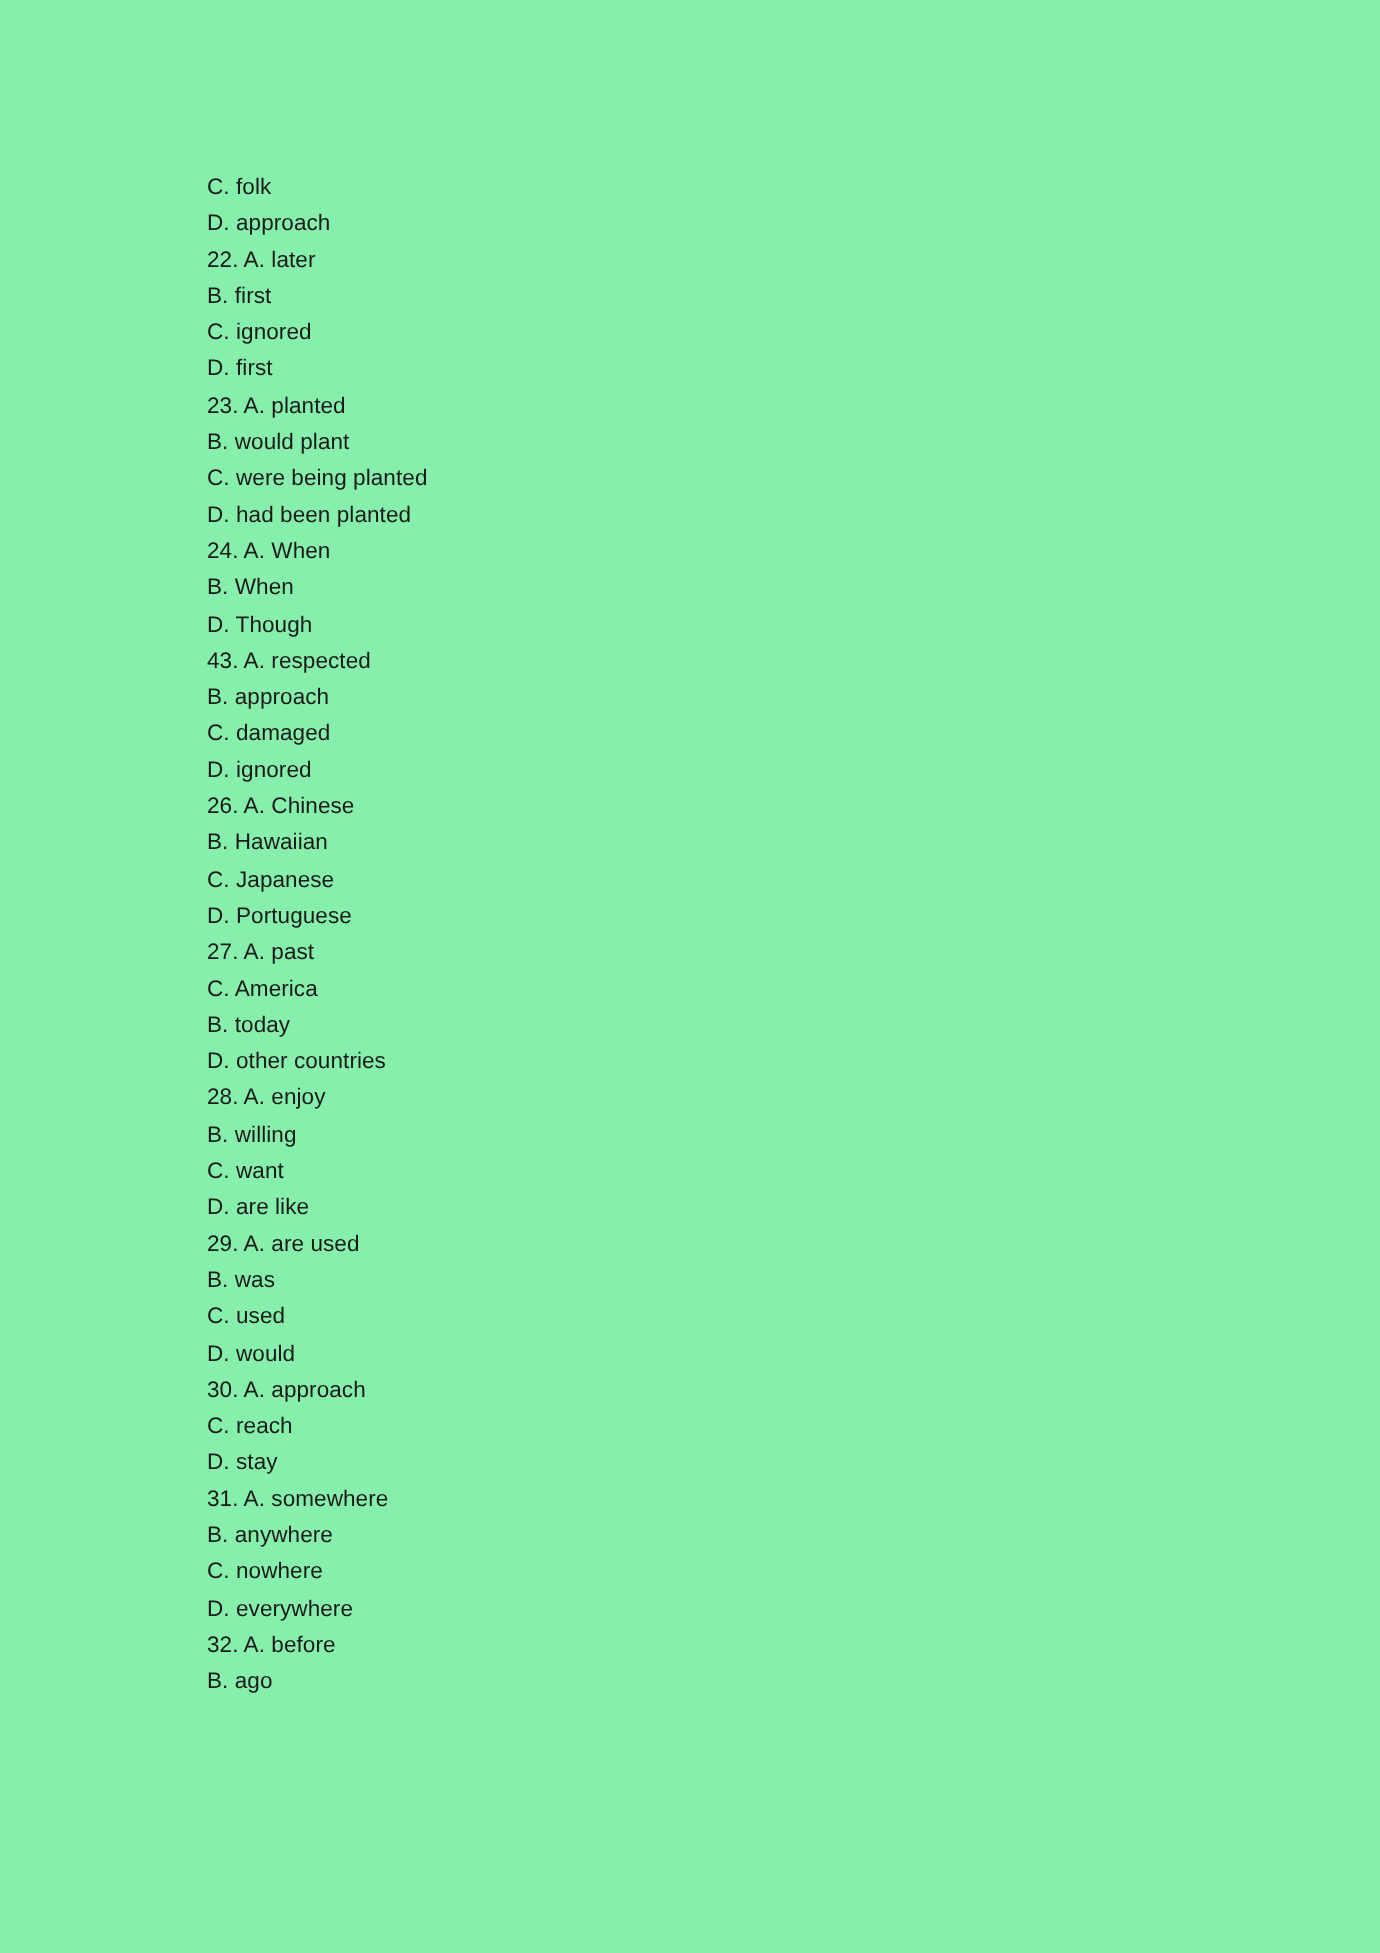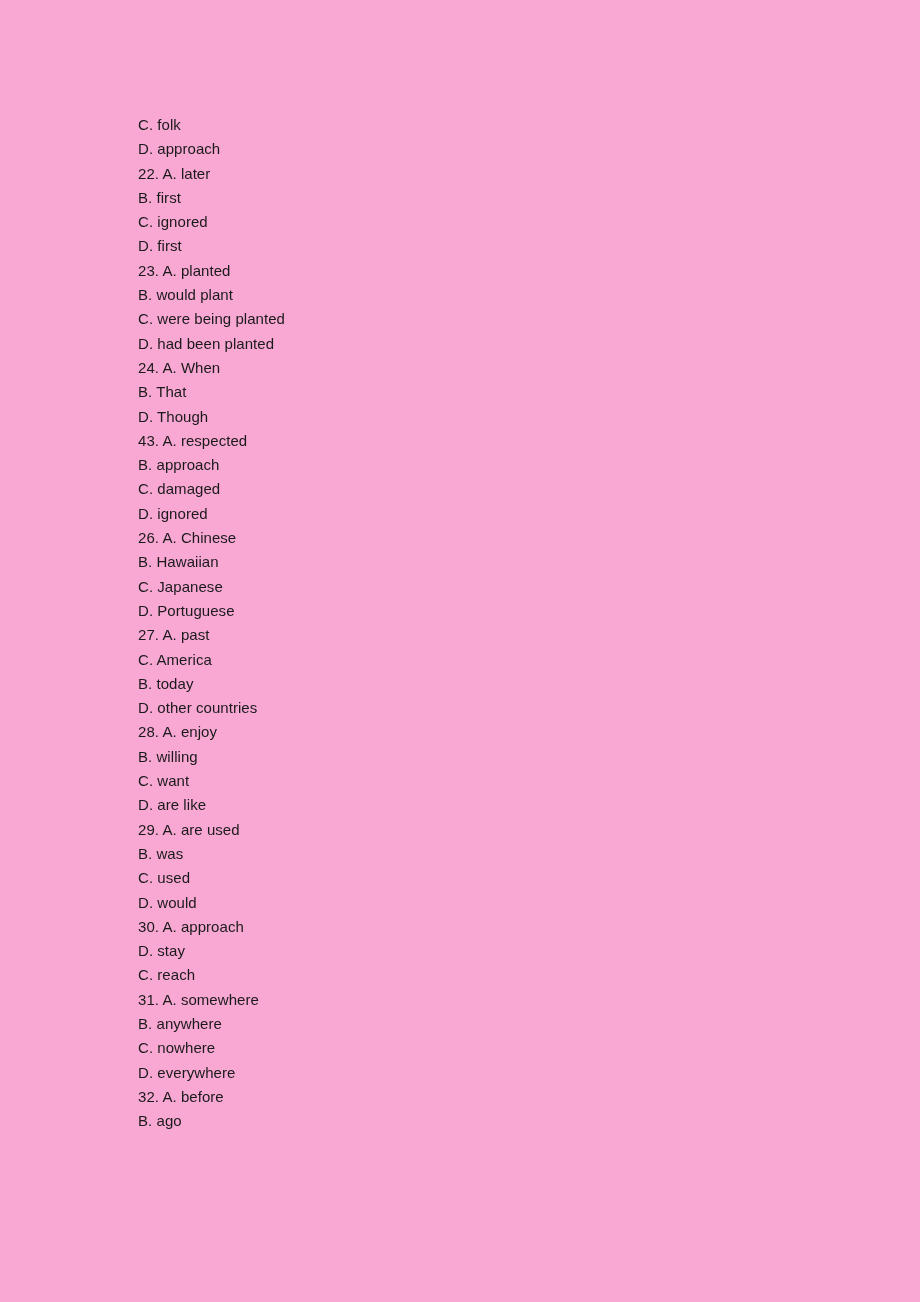--- a/index.html
+++ b/index.html
@@ -11,21 +11,21 @@
     width: 920px;
     height: 1302px;
     overflow: hidden;
     font-family: "Liberation Sans", sans-serif;
     -webkit-font-smoothing: antialiased;
   }
   .page {
     position: relative;
     width: 920px;
     height: 1302px;
-    background: #f9a8d4;
+    background: #86efac;
     box-sizing: border-box;
   }
   .doc-body {
     position: absolute;
     left: 138px;
     top: 113px;
     width: 700px;
   }
   .line {
     font-size: 15px;
@@ -45,21 +45,21 @@
       <div class="line">D. approach</div>
       <div class="line">22. A. later</div>
       <div class="line">B. first</div>
       <div class="line">C. ignored</div>
       <div class="line">D. first</div>
       <div class="line">23. A. planted</div>
       <div class="line">B. would plant</div>
       <div class="line">C. were being planted</div>
       <div class="line">D. had been planted</div>
       <div class="line">24. A. When</div>
-      <div class="line">B. That</div>
+      <div class="line">B. When</div>
       <div class="line">D. Though</div>
       <div class="line">43. A. respected</div>
       <div class="line">B. approach</div>
       <div class="line">C. damaged</div>
       <div class="line">D. ignored</div>
       <div class="line">26. A. Chinese</div>
       <div class="line">B. Hawaiian</div>
       <div class="line">C. Japanese</div>
       <div class="line">D. Portuguese</div>
       <div class="line">27. A. past</div>
@@ -68,22 +68,22 @@
       <div class="line">D. other countries</div>
       <div class="line">28. A. enjoy</div>
       <div class="line">B. willing</div>
       <div class="line">C. want</div>
       <div class="line">D. are like</div>
       <div class="line">29. A. are used</div>
       <div class="line">B. was</div>
       <div class="line">C. used</div>
       <div class="line">D. would</div>
       <div class="line">30. A. approach</div>
+      <div class="line">C. reach</div>
       <div class="line">D. stay</div>
-      <div class="line">C. reach</div>
       <div class="line">31. A. somewhere</div>
       <div class="line">B. anywhere</div>
       <div class="line">C. nowhere</div>
       <div class="line">D. everywhere</div>
       <div class="line">32. A. before</div>
       <div class="line">B. ago</div>
     </div>
 </div>
 
 </body></html>

